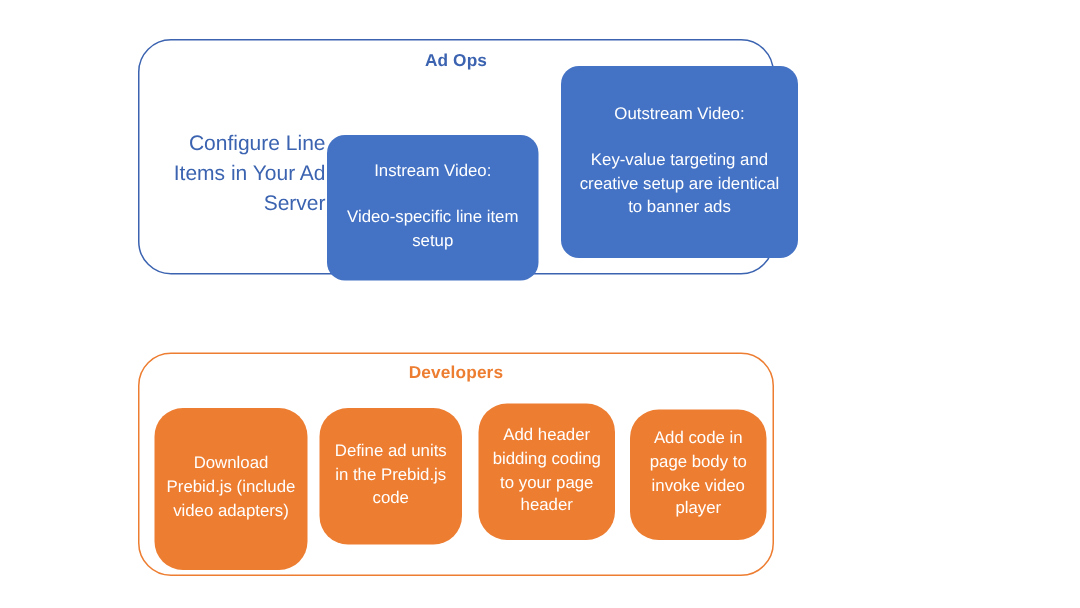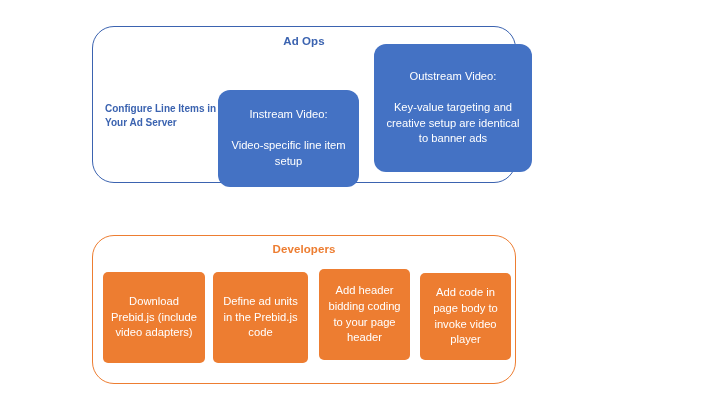--- a/index.html
+++ b/index.html
@@ -66,26 +66,25 @@
     top: 7px;
     color: #ED7D31;
   }
 
   
   .plain-card {
     position: absolute;
     display: flex;
     align-items: center;
     justify-content: center;
-    text-align: left;
+    text-align: right;
     color: #3B63B0;
-    font-size: 10px;
+    font-size: 14px;
     line-height: 1.42;
     box-sizing: border-box;
-    font-weight: bold;
   }
   #configure-card {
     left: 12px;
     top: 43px;
     width: 112px;
     height: 92px;
   }
 
   
   .blue-box {
@@ -124,37 +123,37 @@
     flex: 0 0 auto;
   }
   .box-body {
     margin: 0;
   }
 
   
   .orange-box {
     position: absolute;
     background: #ED7D31;
-    border-radius: 5px;
+    border-radius: 19px;
     color: #ffffff;
     display: flex;
     align-items: center;
     justify-content: center;
     text-align: center;
     box-sizing: border-box;
     padding: 3px 6px;
     font-size: 11.2px;
     line-height: 1.42;
     white-space: pre-line;
   }
   #dev-box-0 {
     left: 10px;
     top: 36px;
     width: 102px;
-    height: 91px;
+    height: 108px;
   }
   #dev-box-1 {
     left: 120px;
     top: 36px;
     width: 95px;
     height: 91px;
   }
   #dev-box-2 {
     left: 226px;
     top: 33px;

